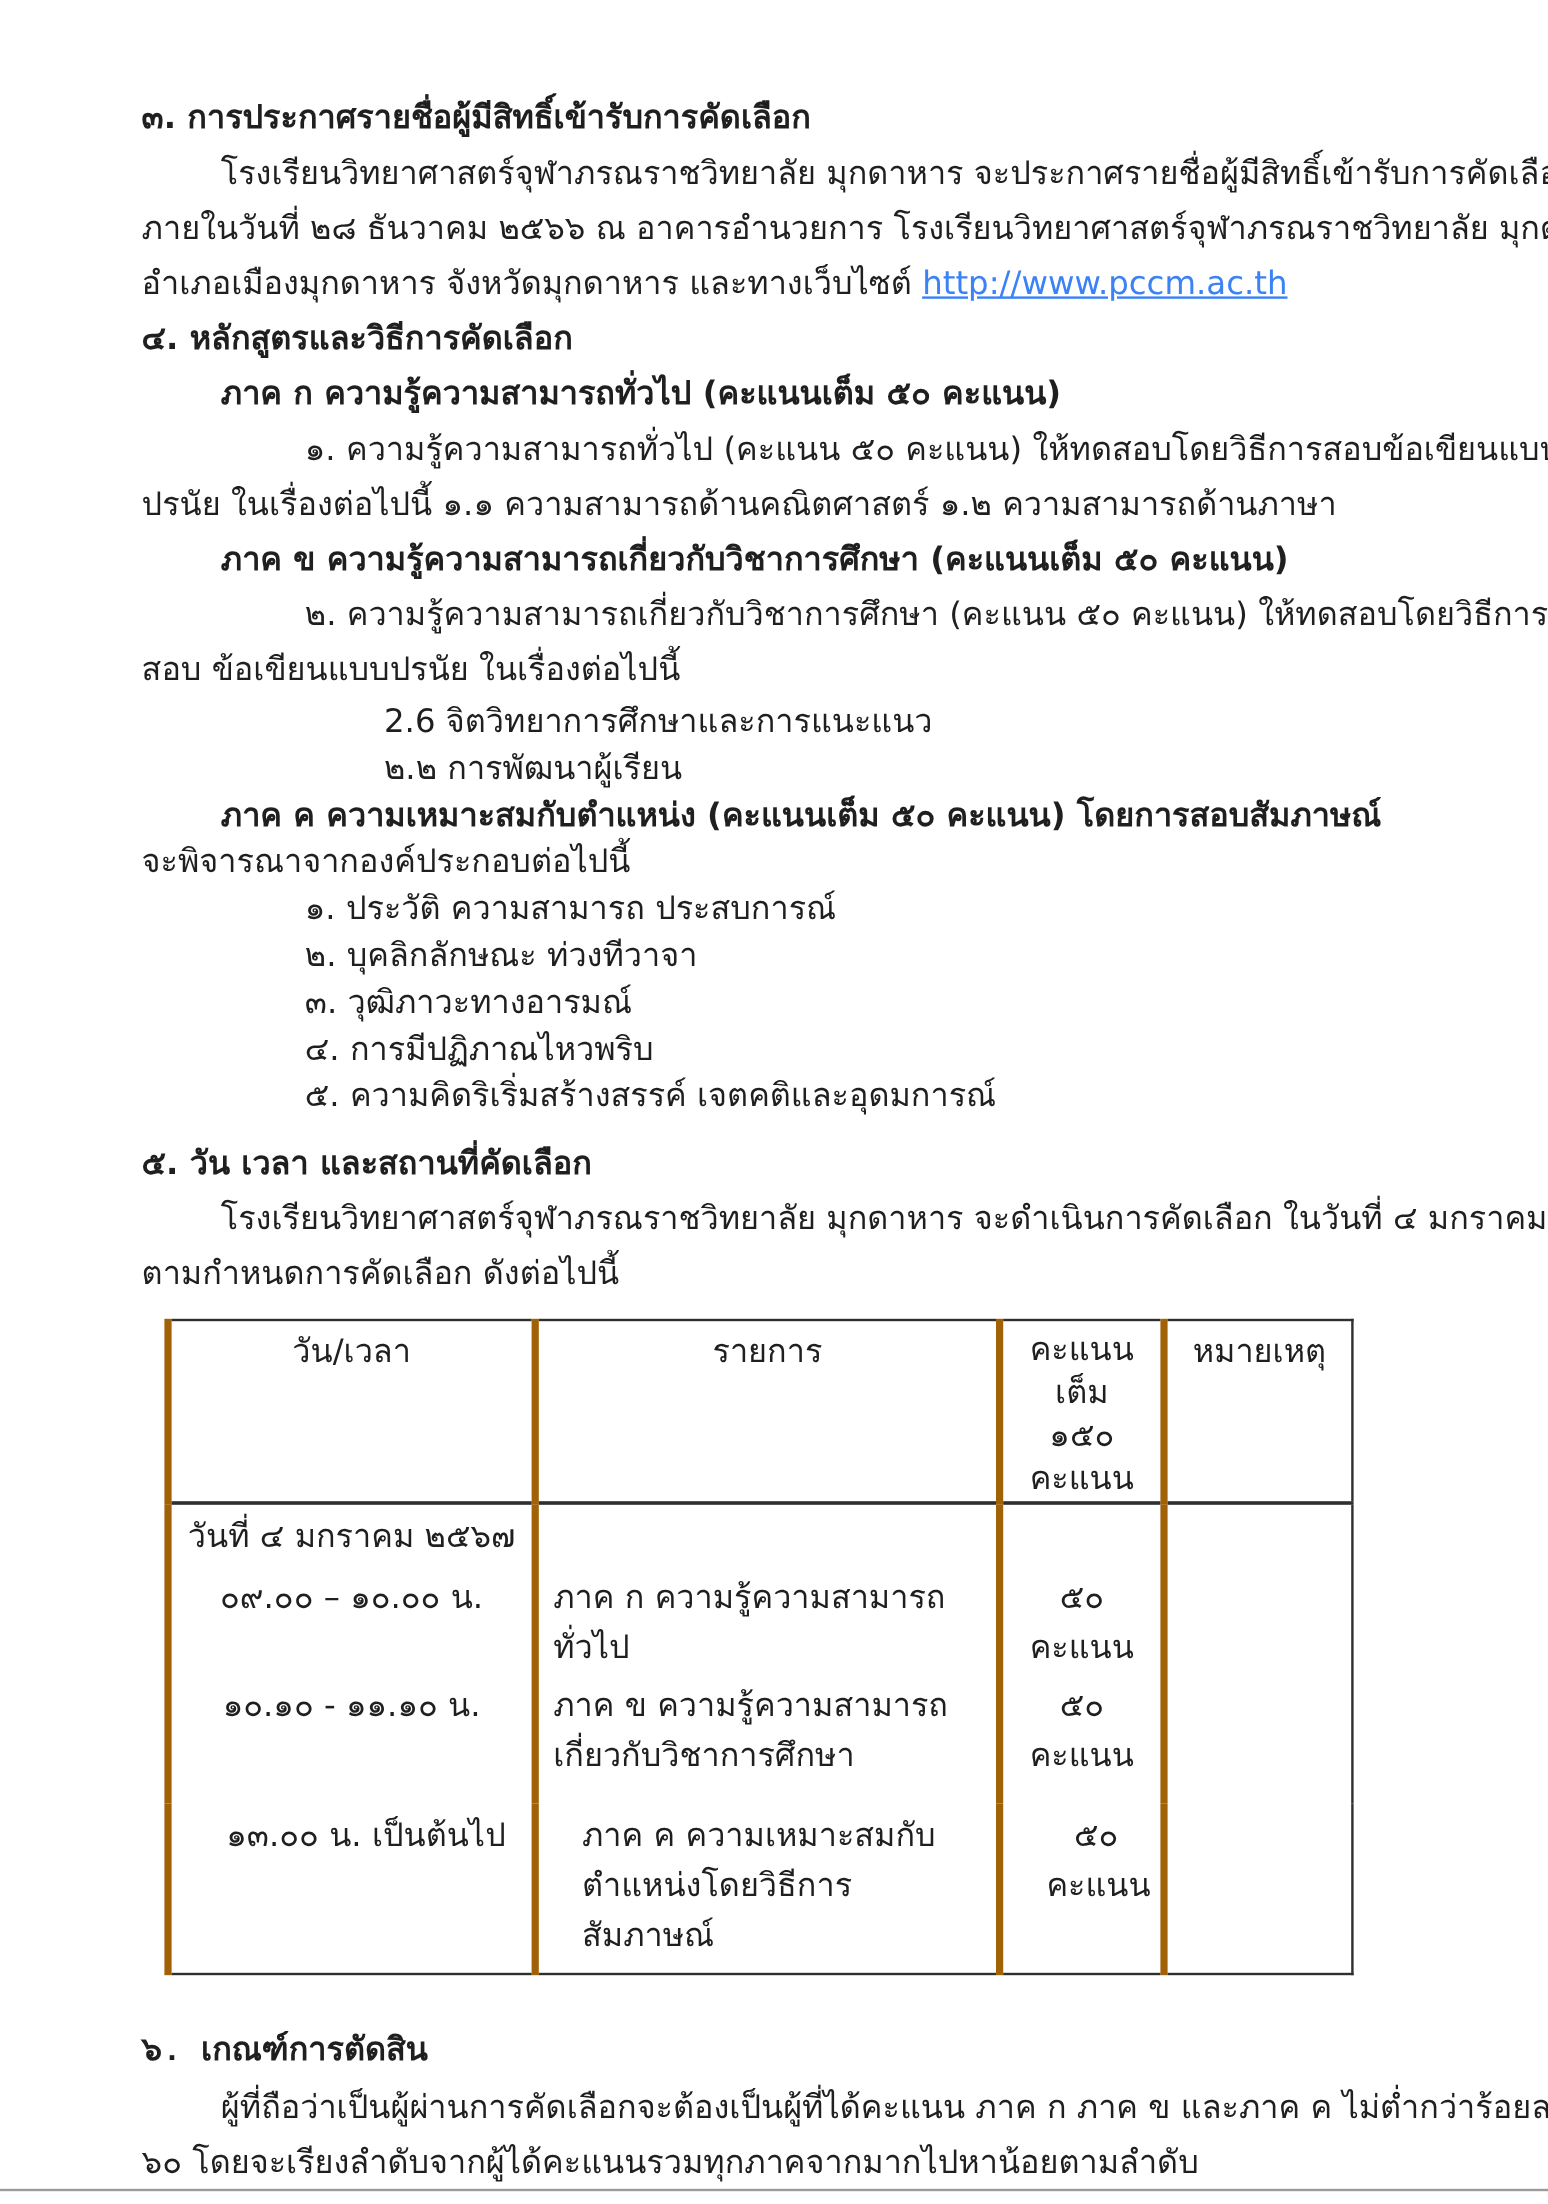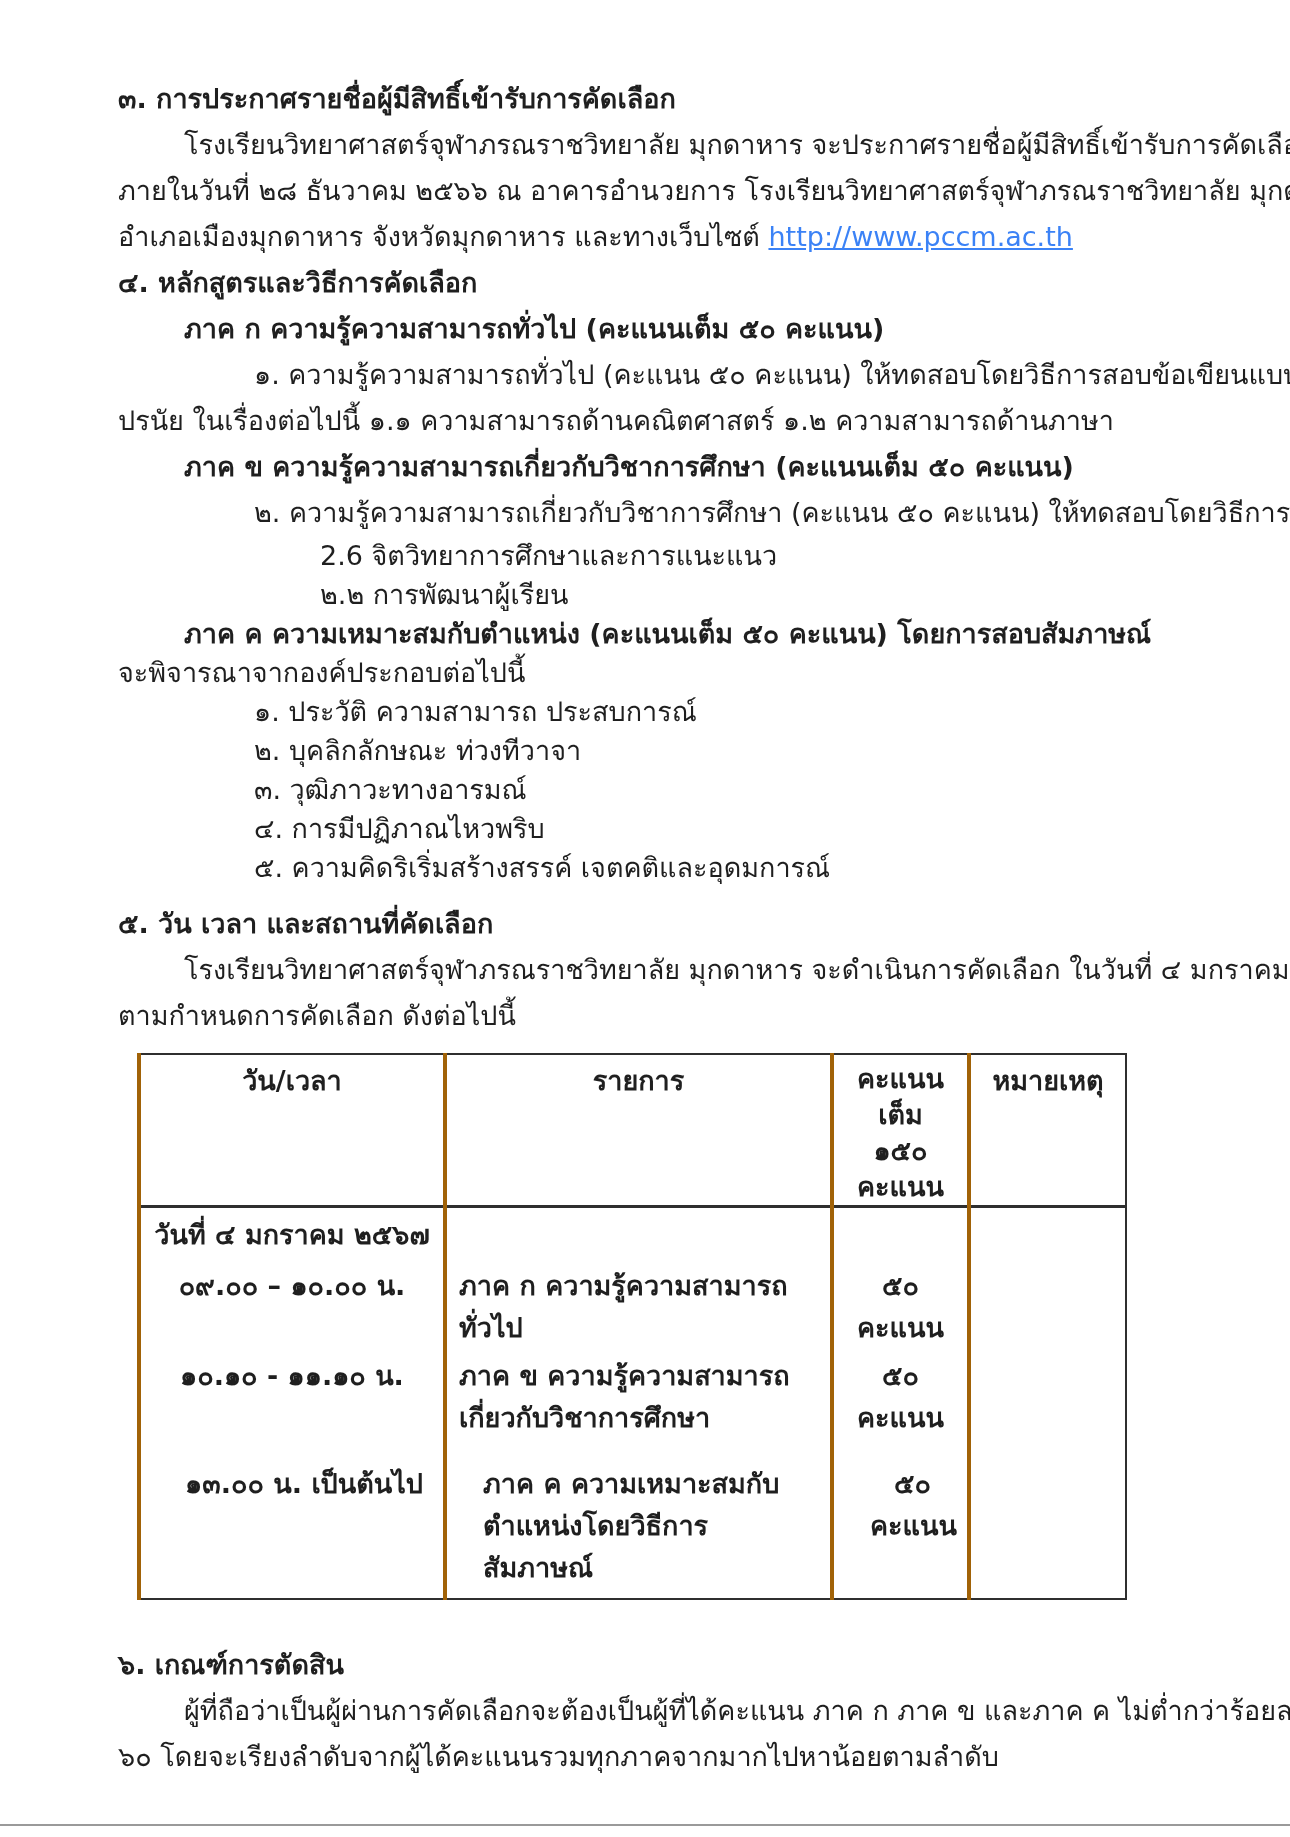--- a/index.html
+++ b/index.html
@@ -16,34 +16,34 @@
     position:absolute; left:118px; top:76px; width:1080px;
     font-size:27px;
   }
   .line   { line-height:46px; white-space:nowrap; }
   .line-sm{ line-height:39px; white-space:nowrap; }
   .h      { font-weight:bold; }
   .indent1{ padding-left:66px; }
   .indent2{ padding-left:136px; }
   .indent3{ padding-left:202px; }
   .mt-sec { margin-top:14px; }
-  .mt-big { margin-top:42px; }
+  .mt-big { margin-top:42px;font-family:Liberation Mono, monospace; }
   a.weblink { color:#3b82f6; text-decoration:underline; cursor:pointer; }
 
   table.sched {
     border-collapse:collapse; table-layout:fixed;
     width:987px; margin:14px 0 0 19px;
     font-size:27px;
   }
   .sched th, .sched td {
-    border-left:4px solid #a16207; border-right:2px solid #2f2f2f;
+    border-left:6px solid #a16207; border-right:2px solid #2f2f2f;
     box-sizing:border-box;
     padding:6px 12px 0 12px;
     vertical-align:top;
-    font-weight:bold;
+    font-weight:normal;
     overflow:hidden;
   }
   .sched th {
     border-top:2px solid #2f2f2f; border-bottom:3px solid #2f2f2f;
     height:112px; text-align:center; line-height:40px;
   }
   .sched th .stack { line-height:36px; }
   .sched td { border-top:none; border-bottom:none; line-height:42px;margin-top:26px; }
   .sched tr.last td { border-bottom:2px solid #2f2f2f; }
   .cw1{ width:306px; } .cw2{ width:387px; } .cw3{ width:137px; } .cw4{ width:157px; }
@@ -67,20 +67,21 @@
     <div class="line">
       <span>อำเภอเมืองมุกดาหาร จังหวัดมุกดาหาร และทางเว็บไซต์ </span><a class="weblink">http://www.pccm.ac.th</a>
     </div>
 
     <div class="line h">๔. หลักสูตรและวิธีการคัดเลือก</div>
     <div class="line h indent1">ภาค ก ความรู้ความสามารถทั่วไป (คะแนนเต็ม ๕๐ คะแนน)</div>
     <div class="line indent2">๑. ความรู้ความสามารถทั่วไป (คะแนน ๕๐ คะแนน) ให้ทดสอบโดยวิธีการสอบข้อเขียนแบบ</div>
     <div class="line">ปรนัย ในเรื่องต่อไปนี้ ๑.๑ ความสามารถด้านคณิตศาสตร์ ๑.๒ ความสามารถด้านภาษา</div>
     <div class="line h indent1">ภาค ข ความรู้ความสามารถเกี่ยวกับวิชาการศึกษา (คะแนนเต็ม ๕๐ คะแนน)</div>
     <div class="line indent2">๒. ความรู้ความสามารถเกี่ยวกับวิชาการศึกษา (คะแนน ๕๐ คะแนน) ให้ทดสอบโดยวิธีการ</div>
+    <div class="line">สอบ ข้อเขียนแบบปรนัย ในเรื่องต่อไปนี้</div>
     <div class="line-sm indent3">2.6 จิตวิทยาการศึกษาและการแนะแนว</div>
     <div class="line-sm indent3">๒.๒ การพัฒนาผู้เรียน</div>
     <div class="line-sm h indent1">ภาค ค ความเหมาะสมกับตำแหน่ง (คะแนนเต็ม ๕๐ คะแนน) โดยการสอบสัมภาษณ์</div>
     <div class="line-sm">จะพิจารณาจากองค์ประกอบต่อไปนี้</div>
     <div class="line-sm indent2">๑. ประวัติ ความสามารถ ประสบการณ์</div>
     <div class="line-sm indent2">๒. บุคลิกลักษณะ ท่วงทีวาจา</div>
     <div class="line-sm indent2">๓. วุฒิภาวะทางอารมณ์</div>
     <div class="line-sm indent2">๔. การมีปฏิภาณไหวพริบ</div>
     <div class="line-sm indent2">๕. ความคิดริเริ่มสร้างสรรค์ เจตคติและอุดมการณ์</div>
 

